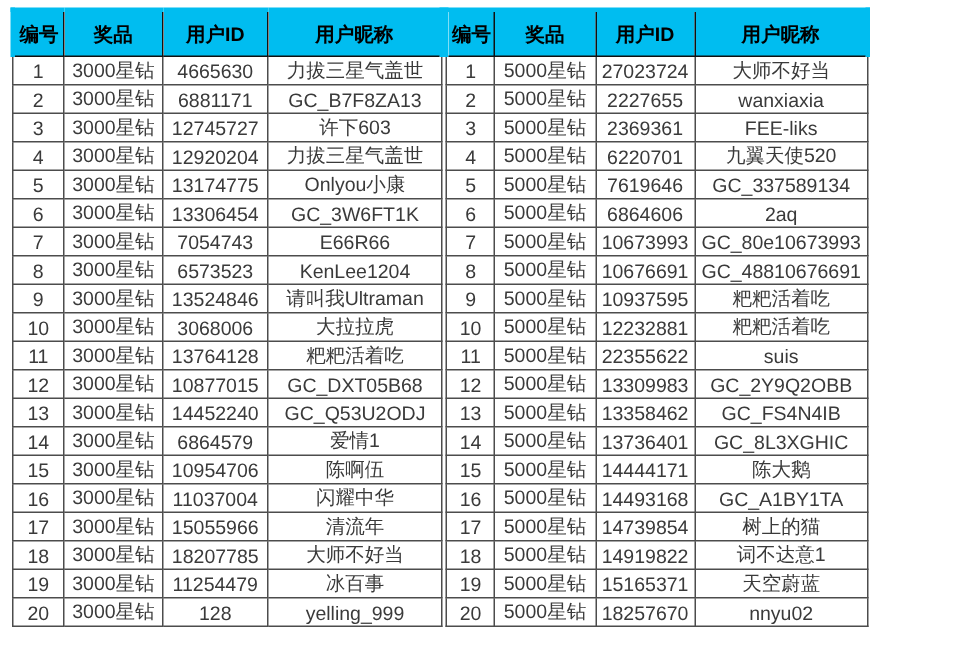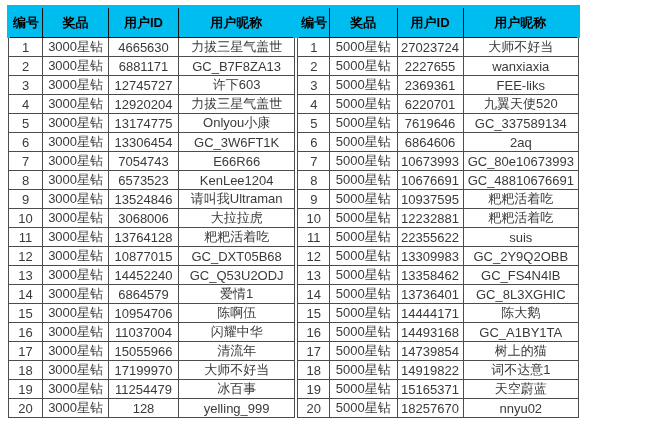--- a/index.html
+++ b/index.html
@@ -177,21 +177,21 @@
         </tr>
         <tr>
           <td>17</td>
           <td>3000星钻</td>
           <td>15055966</td>
           <td>清流年</td>
         </tr>
         <tr>
           <td>18</td>
           <td>3000星钻</td>
-          <td>17199970</td>
+          <td>18207785</td>
           <td>大师不好当</td>
         </tr>
         <tr>
           <td>19</td>
           <td>3000星钻</td>
           <td>11254479</td>
           <td>冰百事</td>
         </tr>
         <tr>
           <td>20</td>

